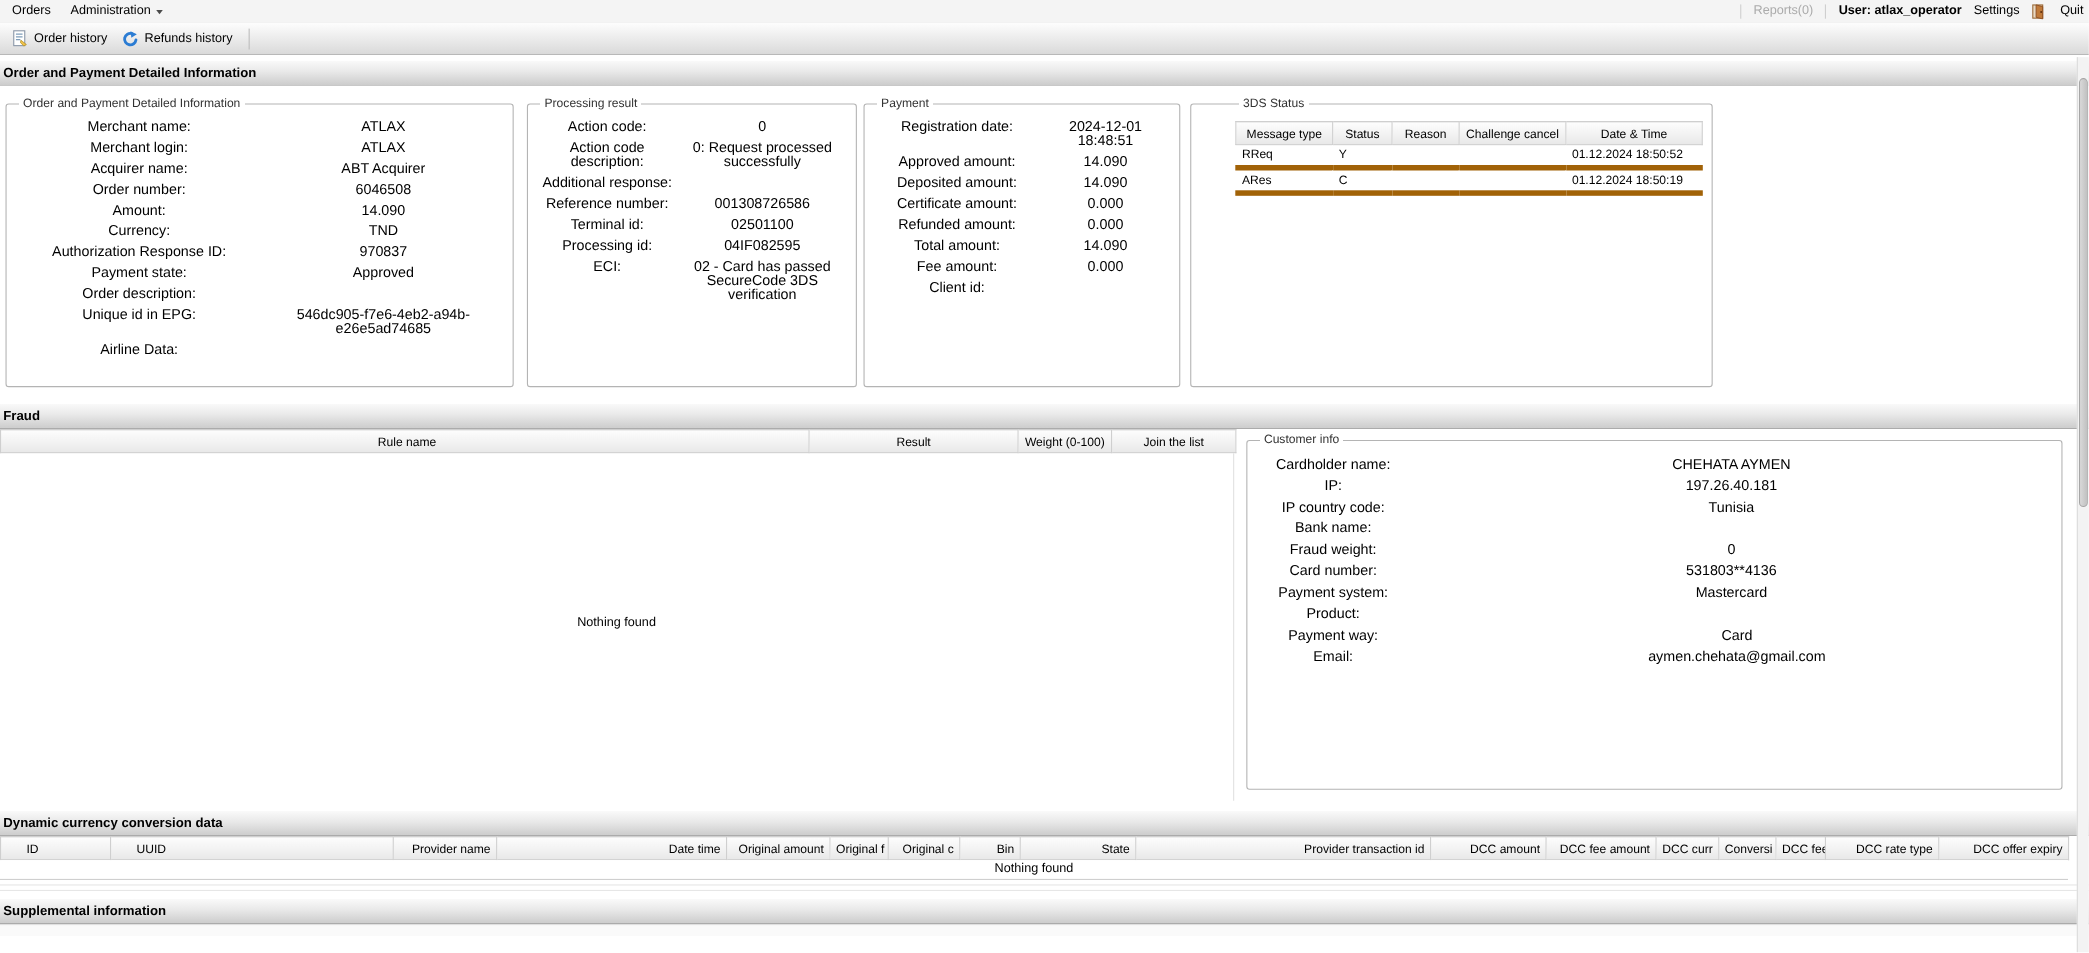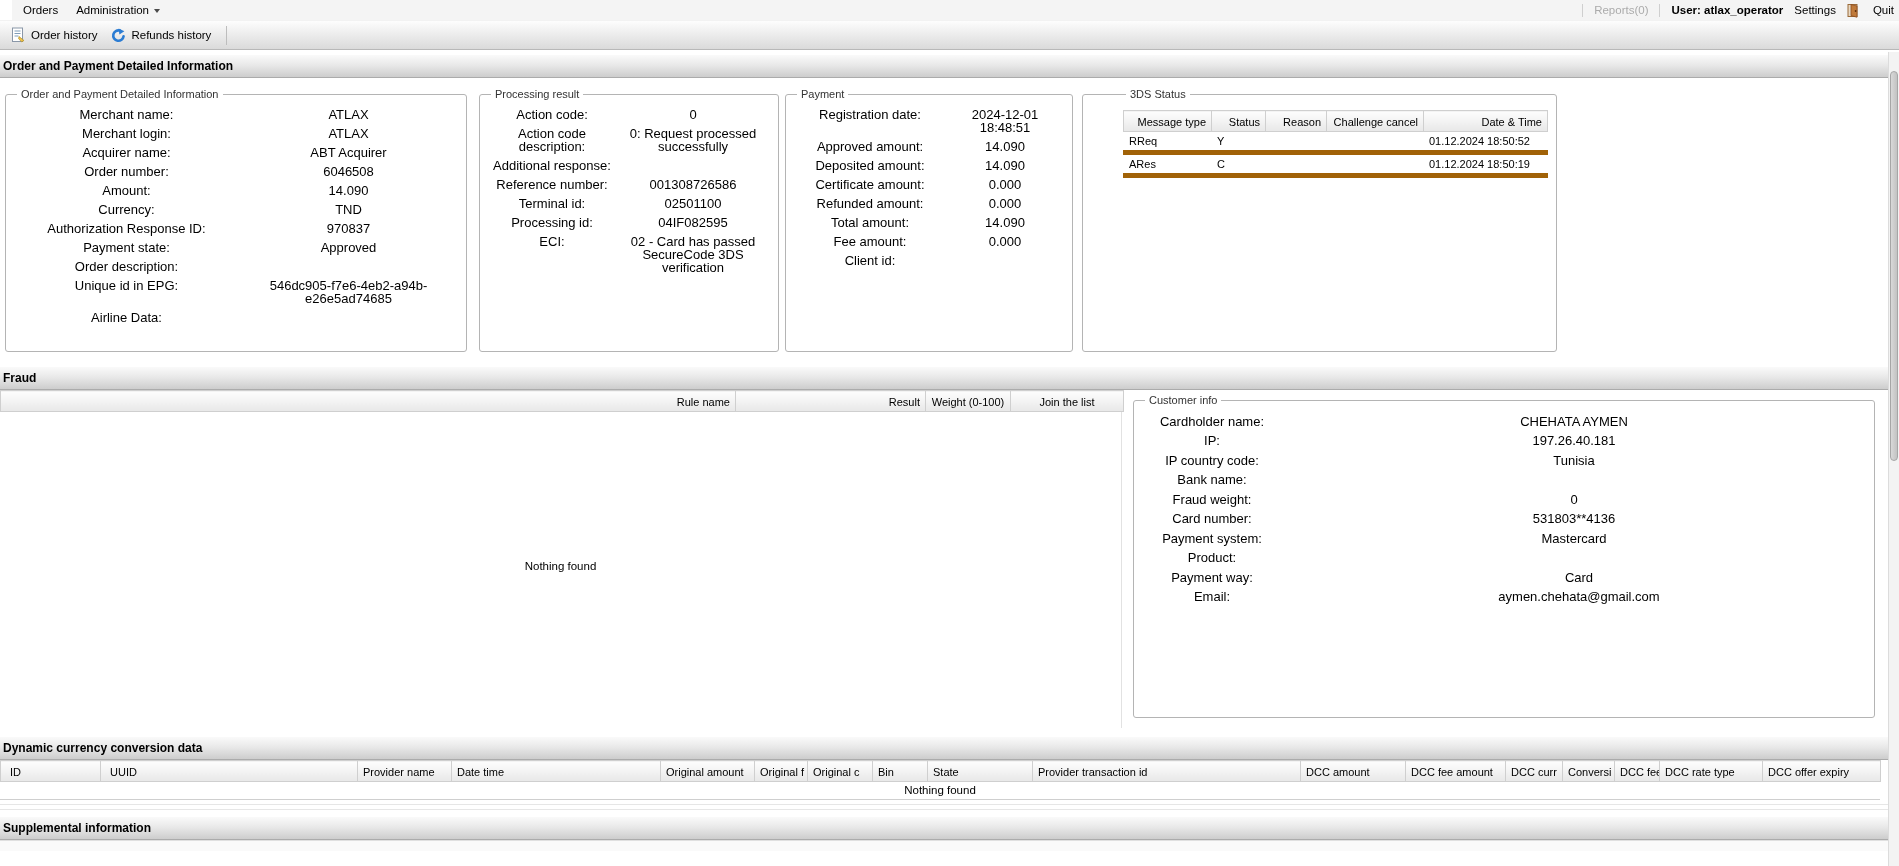--- a/index.html
+++ b/index.html
@@ -1,21 +1,21 @@
 <!DOCTYPE html>
 <html><head>
 <meta charset="utf-8">
 <style>
   html,body{margin:0;padding:0;background:#fff;}
   .page{position:relative;width:1899px;height:866px;overflow:hidden;background:#fff;
         font-family:"Liberation Sans","DejaVu Sans",sans-serif;color:#000;}
 
   
   .menubar{height:20px;background:#f4f4f4;display:flex;align-items:center;
-           font-size:11.5px;padding:0 2px;margin-left:12px;}
+           font-size:11.5px;padding:0 2px;}
   .menu-item{padding:2px 9px;cursor:default;display:flex;align-items:center;gap:5px;}
   .caret{width:0;height:0;border-left:3.5px solid transparent;border-right:3.5px solid transparent;
          border-top:4px solid #4a4a4a;display:inline-block;margin-top:1px;}
   .menubar-right{margin-left:auto;display:flex;align-items:center;gap:11px;padding-right:3px;}
   .vsep{width:1px;height:13px;background:#cfcfcf;}
   .reports{color:#ababab;}
   .user{font-weight:bold;}
 
   
   .toolbar{height:28px;background:linear-gradient(#fdfdfd,#dadada);
@@ -43,42 +43,42 @@
   .frow{display:grid;font-size:13px;padding:4px 0 2px;line-height:13px;text-align:center;}
   .fs-details .frow{grid-template-columns:225px 1fr;}
   .fs-proc   .frow{grid-template-columns:128px 1fr;}
   .fs-pay    .frow{grid-template-columns:152px 1fr;}
   .fs-cust   .frow{grid-template-columns:140px 1fr;padding:4.5px 0 2px;}
   .fvalue{word-break:break-word;}
 
   
   table.grid{border-collapse:collapse;table-layout:fixed;font-size:11px;}
   table.grid th{background:linear-gradient(#fdfdfd,#e8e8e8);border:1px solid #cfcfcf;
-                font-weight:normal;text-align:right;padding:4px 5px 3px;white-space:nowrap;
+                font-weight:normal;text-align:center;padding:4px 5px 3px;white-space:nowrap;
                 overflow:hidden;height:13px;}
   table.grid td{border-bottom:1px solid #ececec;border-left:1px solid #f3f3f3;
                 padding:3px 5px;white-space:nowrap;overflow:hidden;background:#fff;}
   table.g3ds{width:424px;margin-top:6px;}
   table.g3ds td{border-left:1px solid #fff;border-bottom:5px solid #a16207;}
 
   
   .fraud-body{display:flex;align-items:flex-start;height:340px;background:#fff;}
   .fraud-left{width:1123px;}
   table.gfraud{width:1123px;}
   table.gfraud th:nth-child(1){padding-left:9px;}
   table.gfraud th:nth-child(3),table.gfraud th:nth-child(4){text-align:center;}
   .fraud-empty{width:1122px;border-right:1px solid #e2e2e2;height:316px;box-sizing:border-box;
                padding-top:148px;text-align:center;font-size:11.5px;}
   .fs-cust{margin:4px 0 0 10px;}
 
   
   .gapw{height:6px;background:#fff;}
   table.gdcc{width:1880px;}
-  table.gdcc th{text-align:left;}
-  table.gdcc th:nth-child(1),table.gdcc th:nth-child(2){text-align:left;padding-left:9px;}
+  table.gdcc th{text-align:right;}
+  table.gdcc th:nth-child(1),table.gdcc th:nth-child(2){text-align:left;padding-left:23px;}
   .dcc-empty{width:1880px;box-sizing:border-box;border-bottom:1px solid #cfcfcf;
              text-align:center;font-size:11.5px;padding:2px 0 3px;background:#fff;}
   .hairline{height:1px;background:#e6e6e6;margin-top:4px;}
   .bottom-strip{height:10px;background:#fafafa;border-top:1px solid #e0e0e0;}
 
   
   .vscroll{position:absolute;top:52px;right:0;width:11px;height:814px;background:#f3f3f3;
            border-left:1px solid #dcdcdc;box-sizing:border-box;}
   .vthumb{position:absolute;top:19px;left:1px;width:8px;height:390px;border-radius:4px;
           background:linear-gradient(90deg,#d9d9d9,#c2c2c2);border:1px solid #a6a6a6;box-sizing:border-box;}

